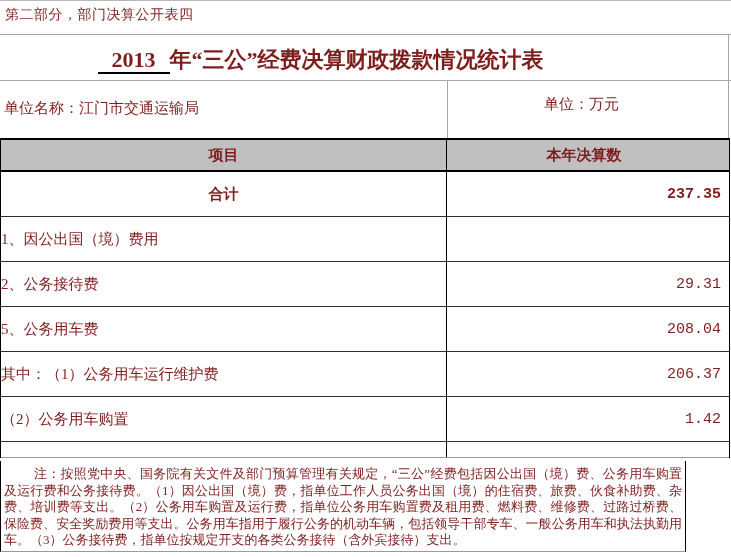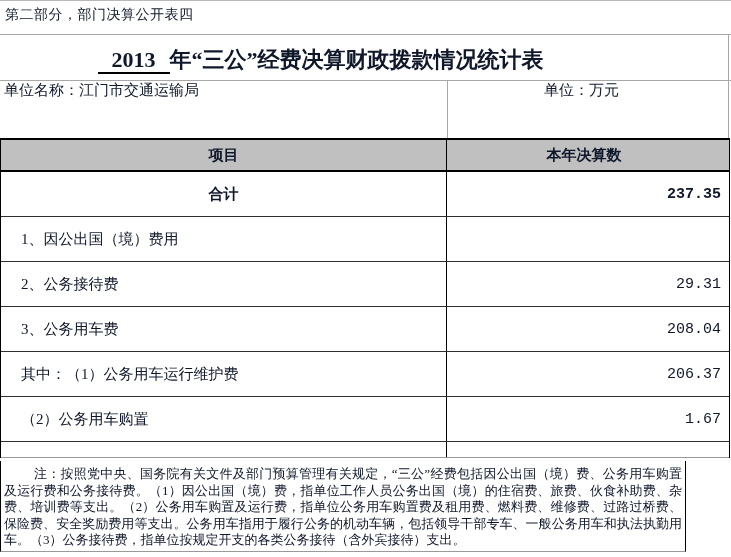--- a/index.html
+++ b/index.html
@@ -2,21 +2,21 @@
 <html><head>
 <meta charset="utf-8">
 <style>
   * { margin:0; padding:0; box-sizing:border-box; }
   html,body { background:#fff; }
   .page {
     position:relative;
     width:731px; height:557px;
     background:#fff;
     font-family:"Liberation Serif", serif;
-    color:#0f172a;
+    color:#7f1d1d;
     overflow:hidden;
     border-top:1px solid #b8b8b8;
   }
   .part-label {
     position:absolute; left:5px; top:5px;
     font-size:14px; letter-spacing:0.5px;
     white-space:nowrap;
   }
   .gridline { position:absolute; background:#a8a8a8; }
   .gl-top    { left:0; top:33px; width:731px; height:1px; }
@@ -30,37 +30,37 @@
     white-space:nowrap;
   }
   .title .year {
     border-bottom:2px solid #000;
     padding:0 14px;
     font-family:"Liberation Serif", serif;
   }
 
   .unit-row {
     position:absolute; left:0; top:80px; width:716px; height:57px;
-    display:flex; align-items:flex-start;
+    display:flex; align-items:center;
     font-size:15px;
   }
   .unit-left  { width:447px; padding:0 0 3px 4px; }
   .unit-right { flex:1; text-align:center; padding-bottom:11px; }
 
   .table {
     position:absolute; left:0; top:137px; width:730px;
     border-top:2px solid #000;
     border-left:1px solid #000;
     border-right:1px solid #000;
   }
   .trow { display:flex; width:100%; }
   .cell-item {
     width:446px; border-right:1px solid #000;
     display:flex; align-items:center;
-    padding-left:20px; font-size:15px;
+    padding-left:0; font-size:15px;
   }
   .cell-value {
     flex:1; display:flex; align-items:center; justify-content:flex-end;
     padding-right:8px;
     font-family:"Liberation Mono", monospace;
     font-size:15px;
   }
   .header-row { height:32px; background:#c0c0c0; border-bottom:2px solid #000; font-weight:bold; }
   .header-row .cell-item  { justify-content:center; padding-left:0; font-size:15px; }
   .header-row .cell-value { justify-content:center; padding-right:8px; font-family:Liberation Sans, sans-serif; }
@@ -118,32 +118,32 @@
       <div class="cell-item">1、因公出国（境）费用</div>
       <div class="cell-value"></div>
     </div>
 
     <div class="trow data-row">
       <div class="cell-item">2、公务接待费</div>
       <div class="cell-value">29.31</div>
     </div>
 
     <div class="trow data-row">
-      <div class="cell-item">3、公务用车费</div>
+      <div class="cell-item">5、公务用车费</div>
       <div class="cell-value">208.04</div>
     </div>
 
     <div class="trow data-row">
       <div class="cell-item">其中：（1）公务用车运行维护费</div>
       <div class="cell-value">206.37</div>
     </div>
 
     <div class="trow data-row row-indent">
       <div class="cell-item">（2）公务用车购置</div>
-      <div class="cell-value">1.67</div>
+      <div class="cell-value">1.42</div>
     </div>
 
     <div class="trow row-empty">
       <div class="cell-item"></div>
       <div class="cell-value"></div>
     </div>
 
   </div>
 
   <div class="note">注：按照党中央、国务院有关文件及部门预算管理有关规定，“三公”经费包括因公出国（境）费、公务用车购置及运行费和公务接待费。（1）因公出国（境）费，指单位工作人员公务出国（境）的住宿费、旅费、伙食补助费、杂费、培训费等支出。（2）公务用车购置及运行费，指单位公务用车购置费及租用费、燃料费、维修费、过路过桥费、保险费、安全奖励费用等支出。公务用车指用于履行公务的机动车辆，包括领导干部专车、一般公务用车和执法执勤用车。（3）公务接待费，指单位按规定开支的各类公务接待（含外宾接待）支出。</div>

